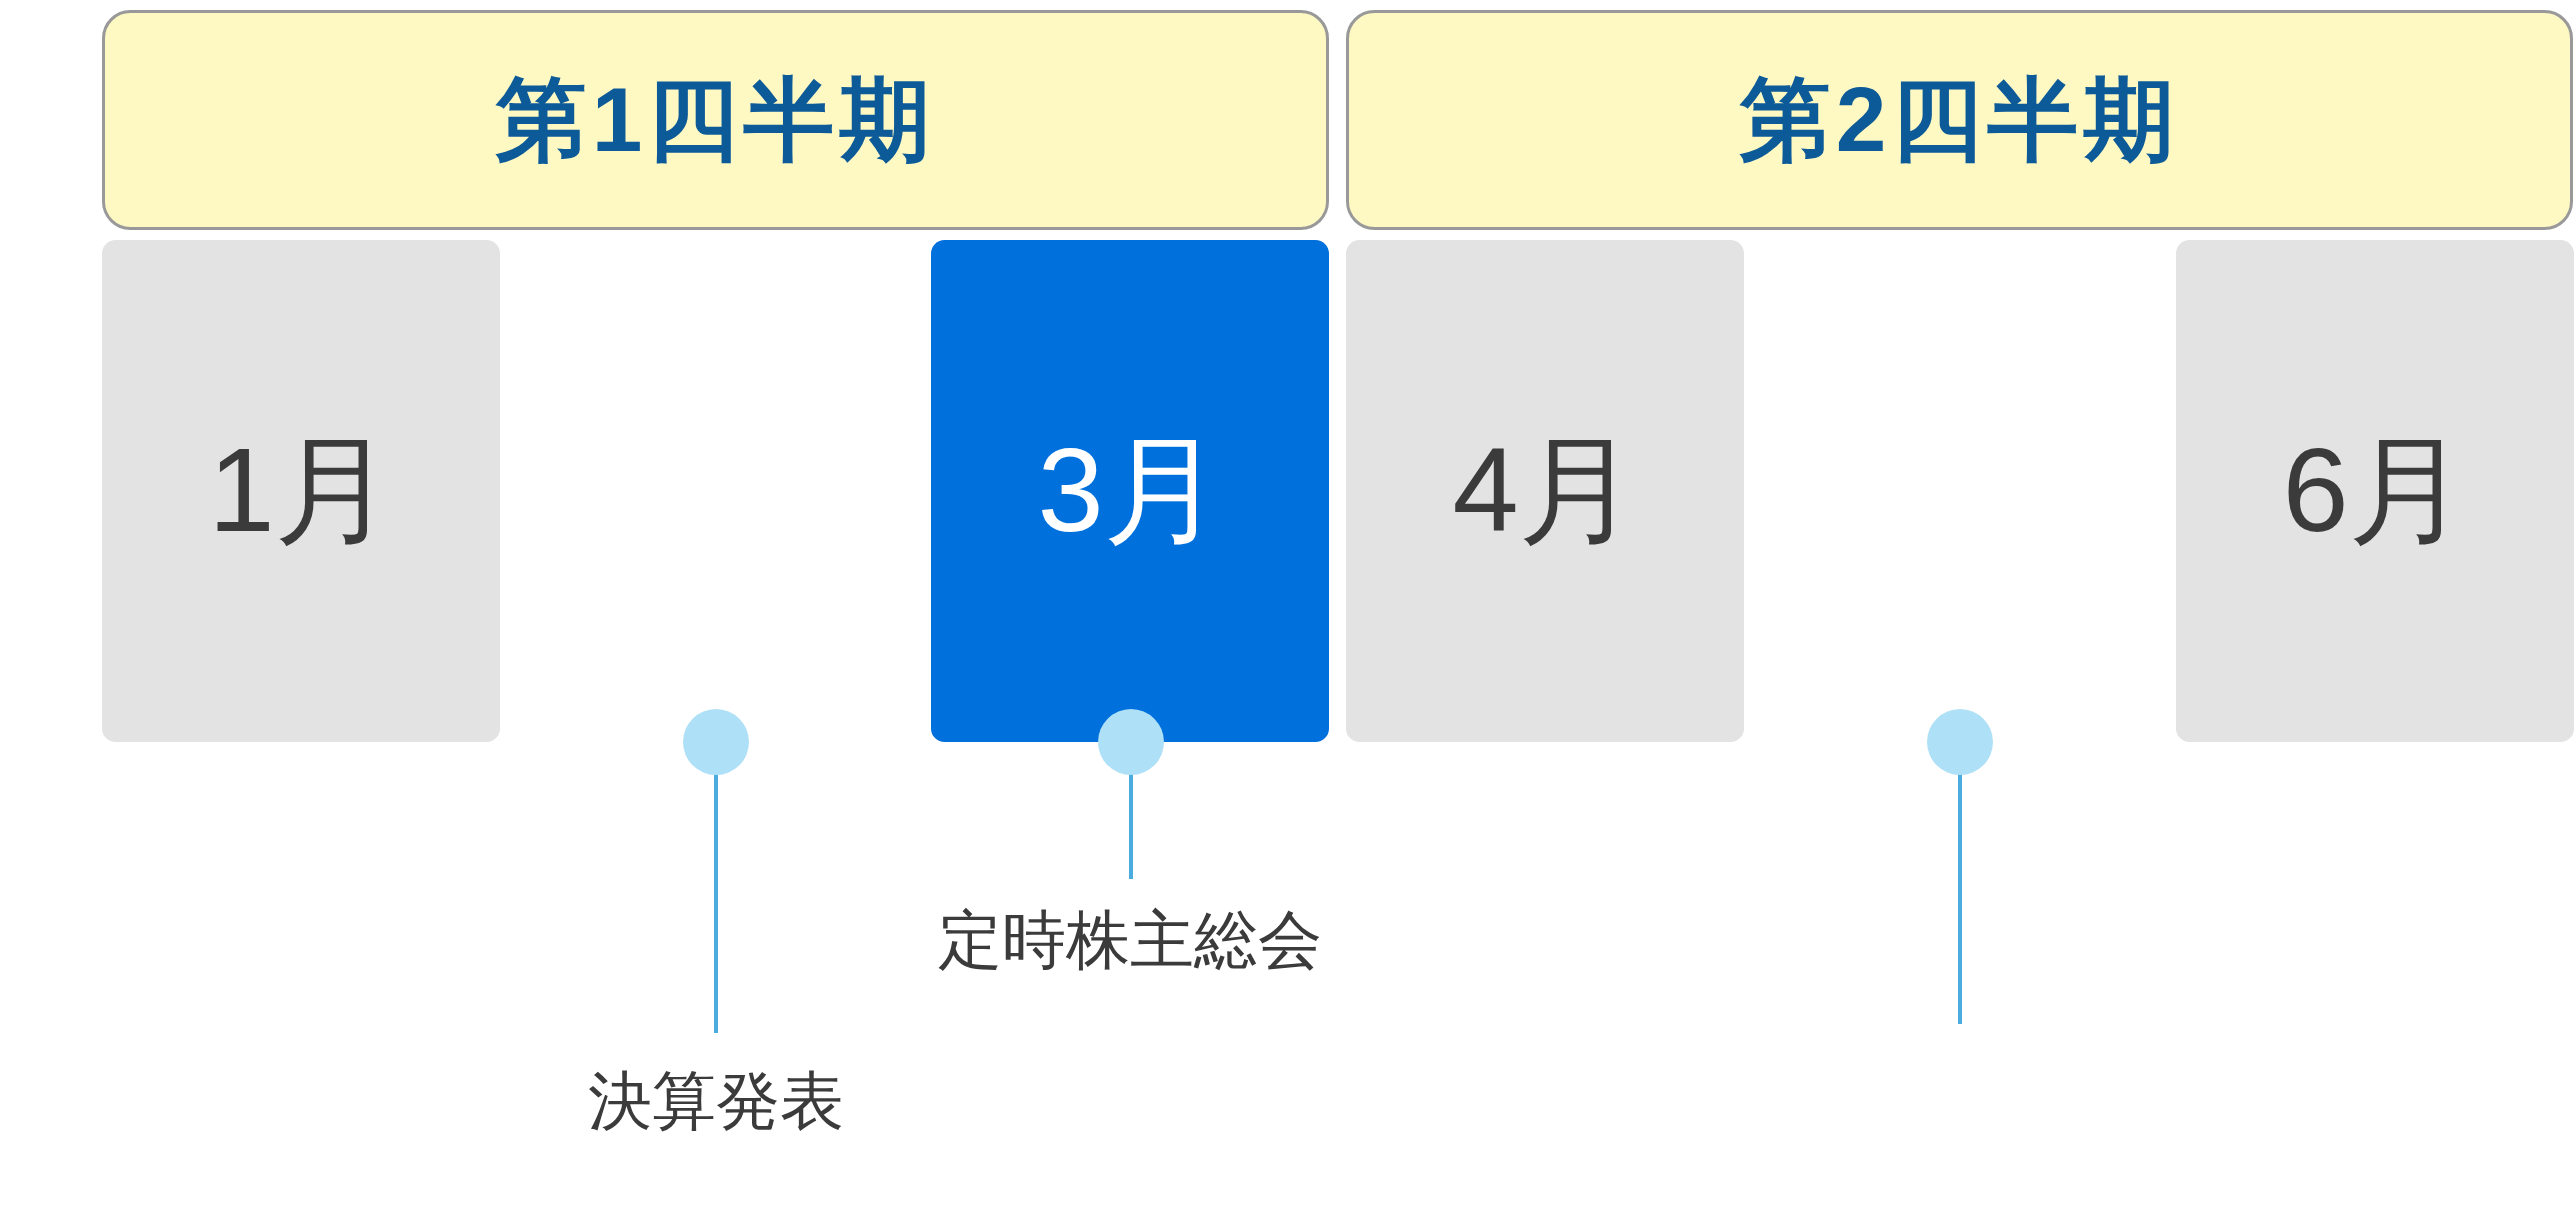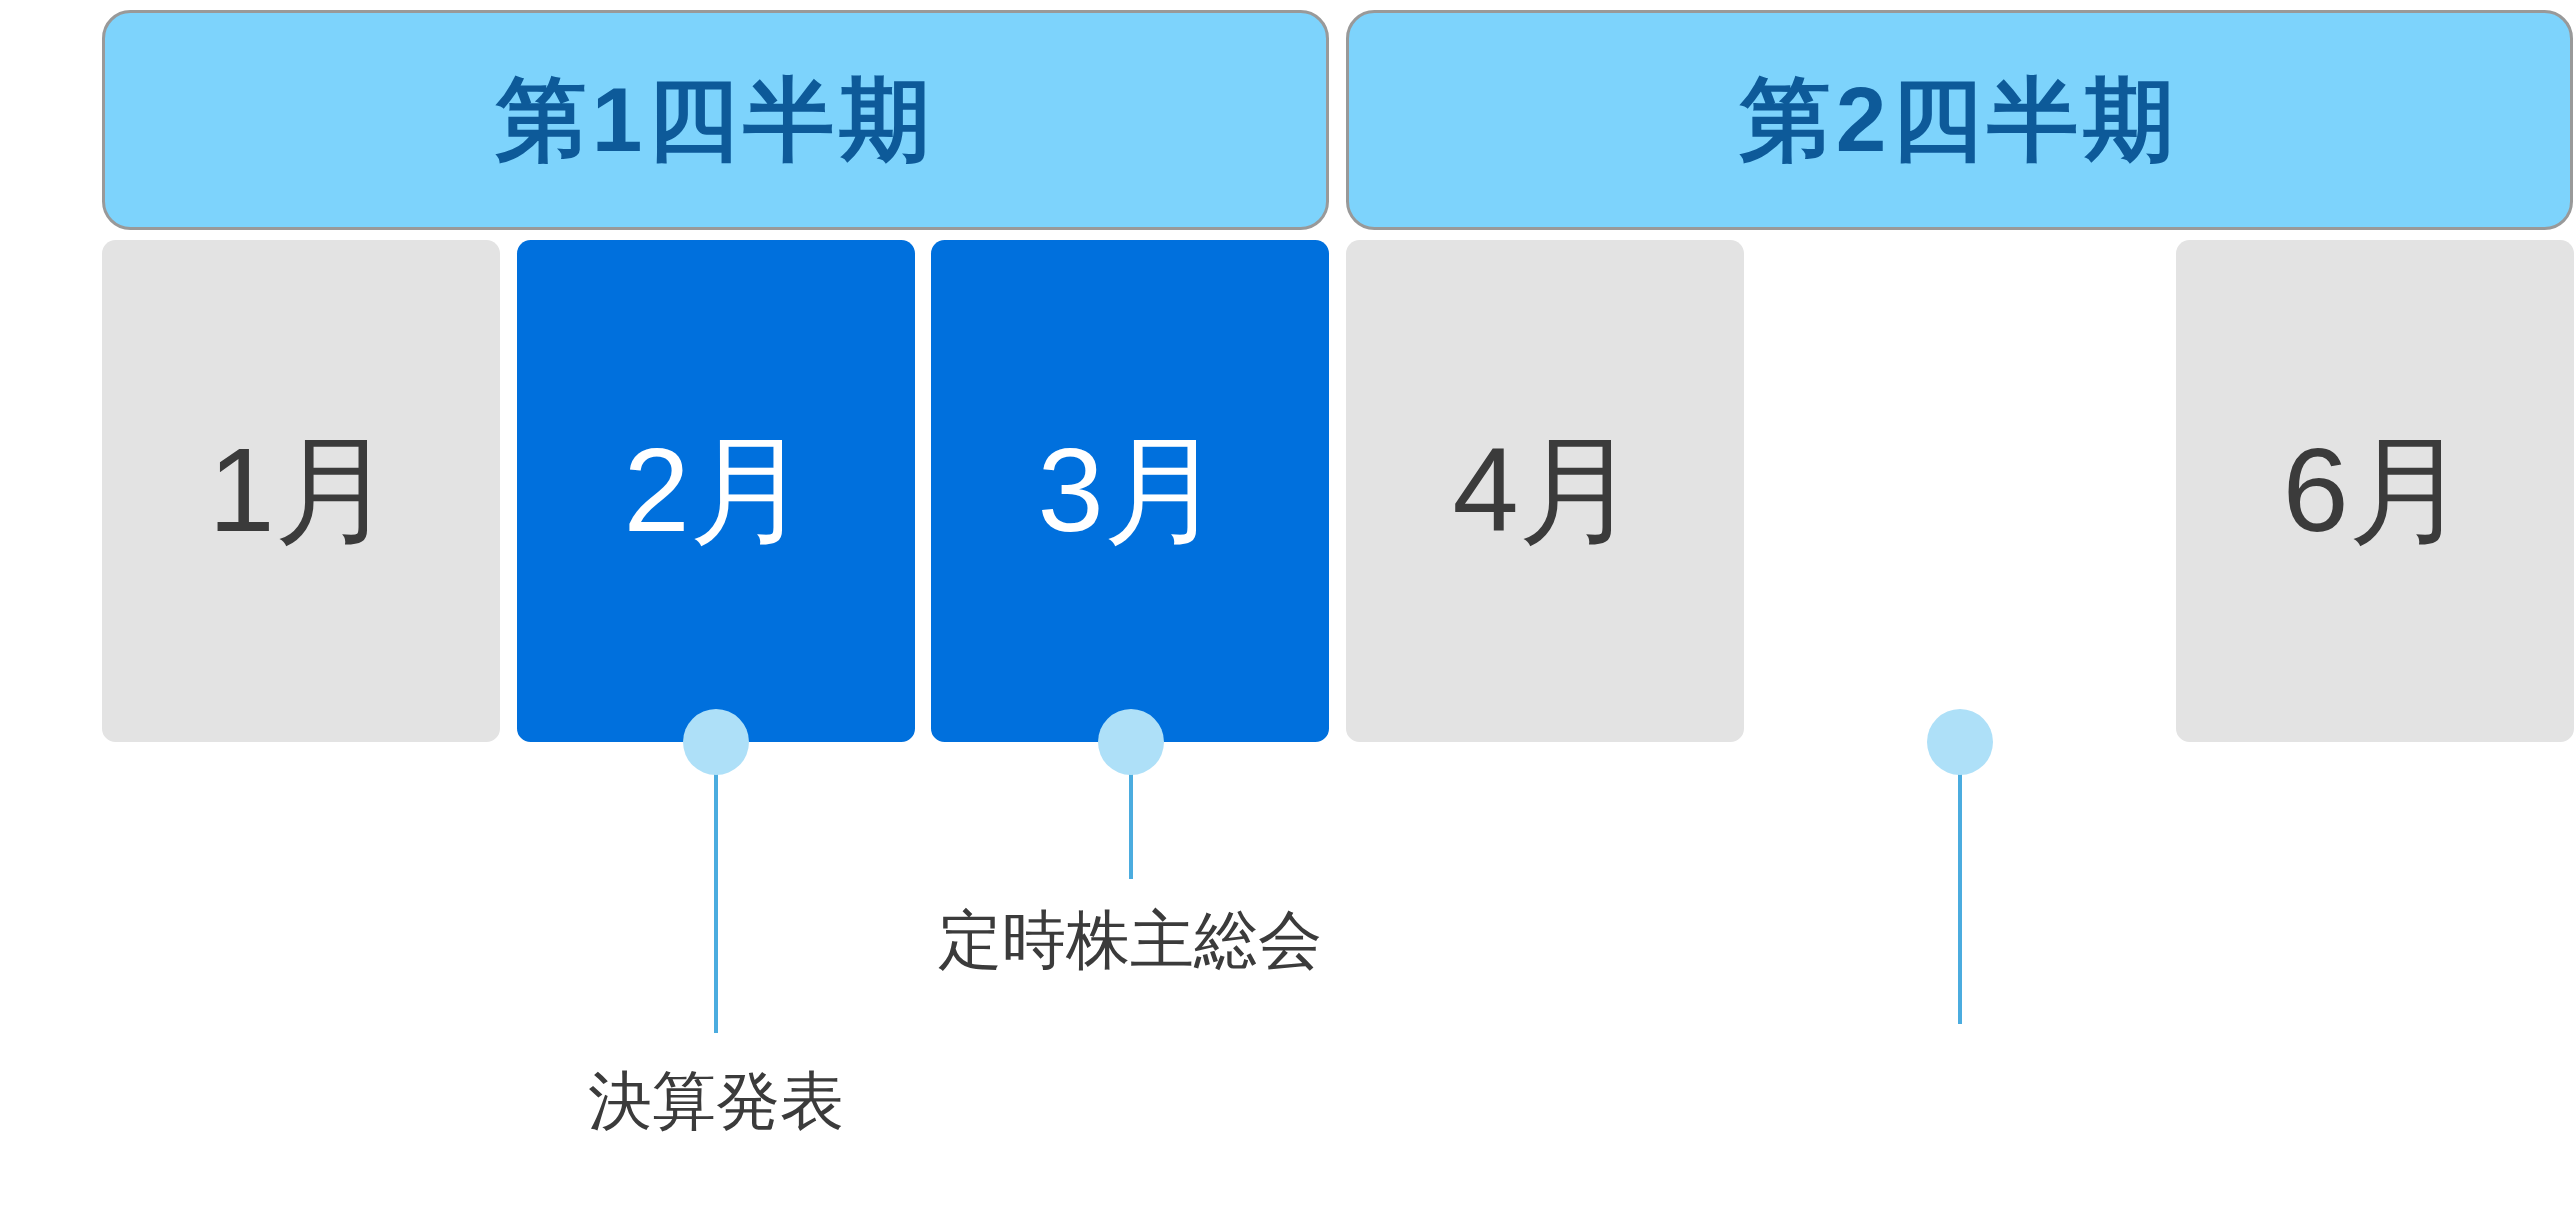--- a/index.html
+++ b/index.html
@@ -14,21 +14,21 @@
     background: #ffffff;
     overflow: hidden;
     font-family: "Liberation Sans", "DejaVu Sans", sans-serif;
   }
 
   
   .quarter-box {
     position: absolute;
     top: 10px;
     height: 220px;
-    background: #7dd3fc;
+    background: #fef9c3;
     border: 3.1px solid var(--quarter-border-gray, #999999);
     border-radius: 28.4px;
     box-sizing: border-box;
     display: flex;
     align-items: center;
     justify-content: center;
   }
   .q1 { left: 102px;  width: 1227px; }
   .q2 { left: 1346px; width: 1227px; align-items: center; }
   .quarter-label {
@@ -114,23 +114,20 @@
   <div class="quarter-box q1">
     <span class="quarter-label">第1四半期</span>
   </div>
   <div class="quarter-box q2">
     <span class="quarter-label">第2四半期</span>
   </div>
 
   <div class="month inactive m1">
     <span class="month-label">1月</span>
   </div>
-  <div class="month highlight m2">
-    <span class="month-label">2月</span>
-  </div>
   <div class="month highlight m3">
     <span class="month-label">3月</span>
   </div>
   <div class="month inactive m4">
     <span class="month-label">4月</span>
   </div>
   <div class="month inactive m6">
     <span class="month-label">6月</span>
   </div>
 

